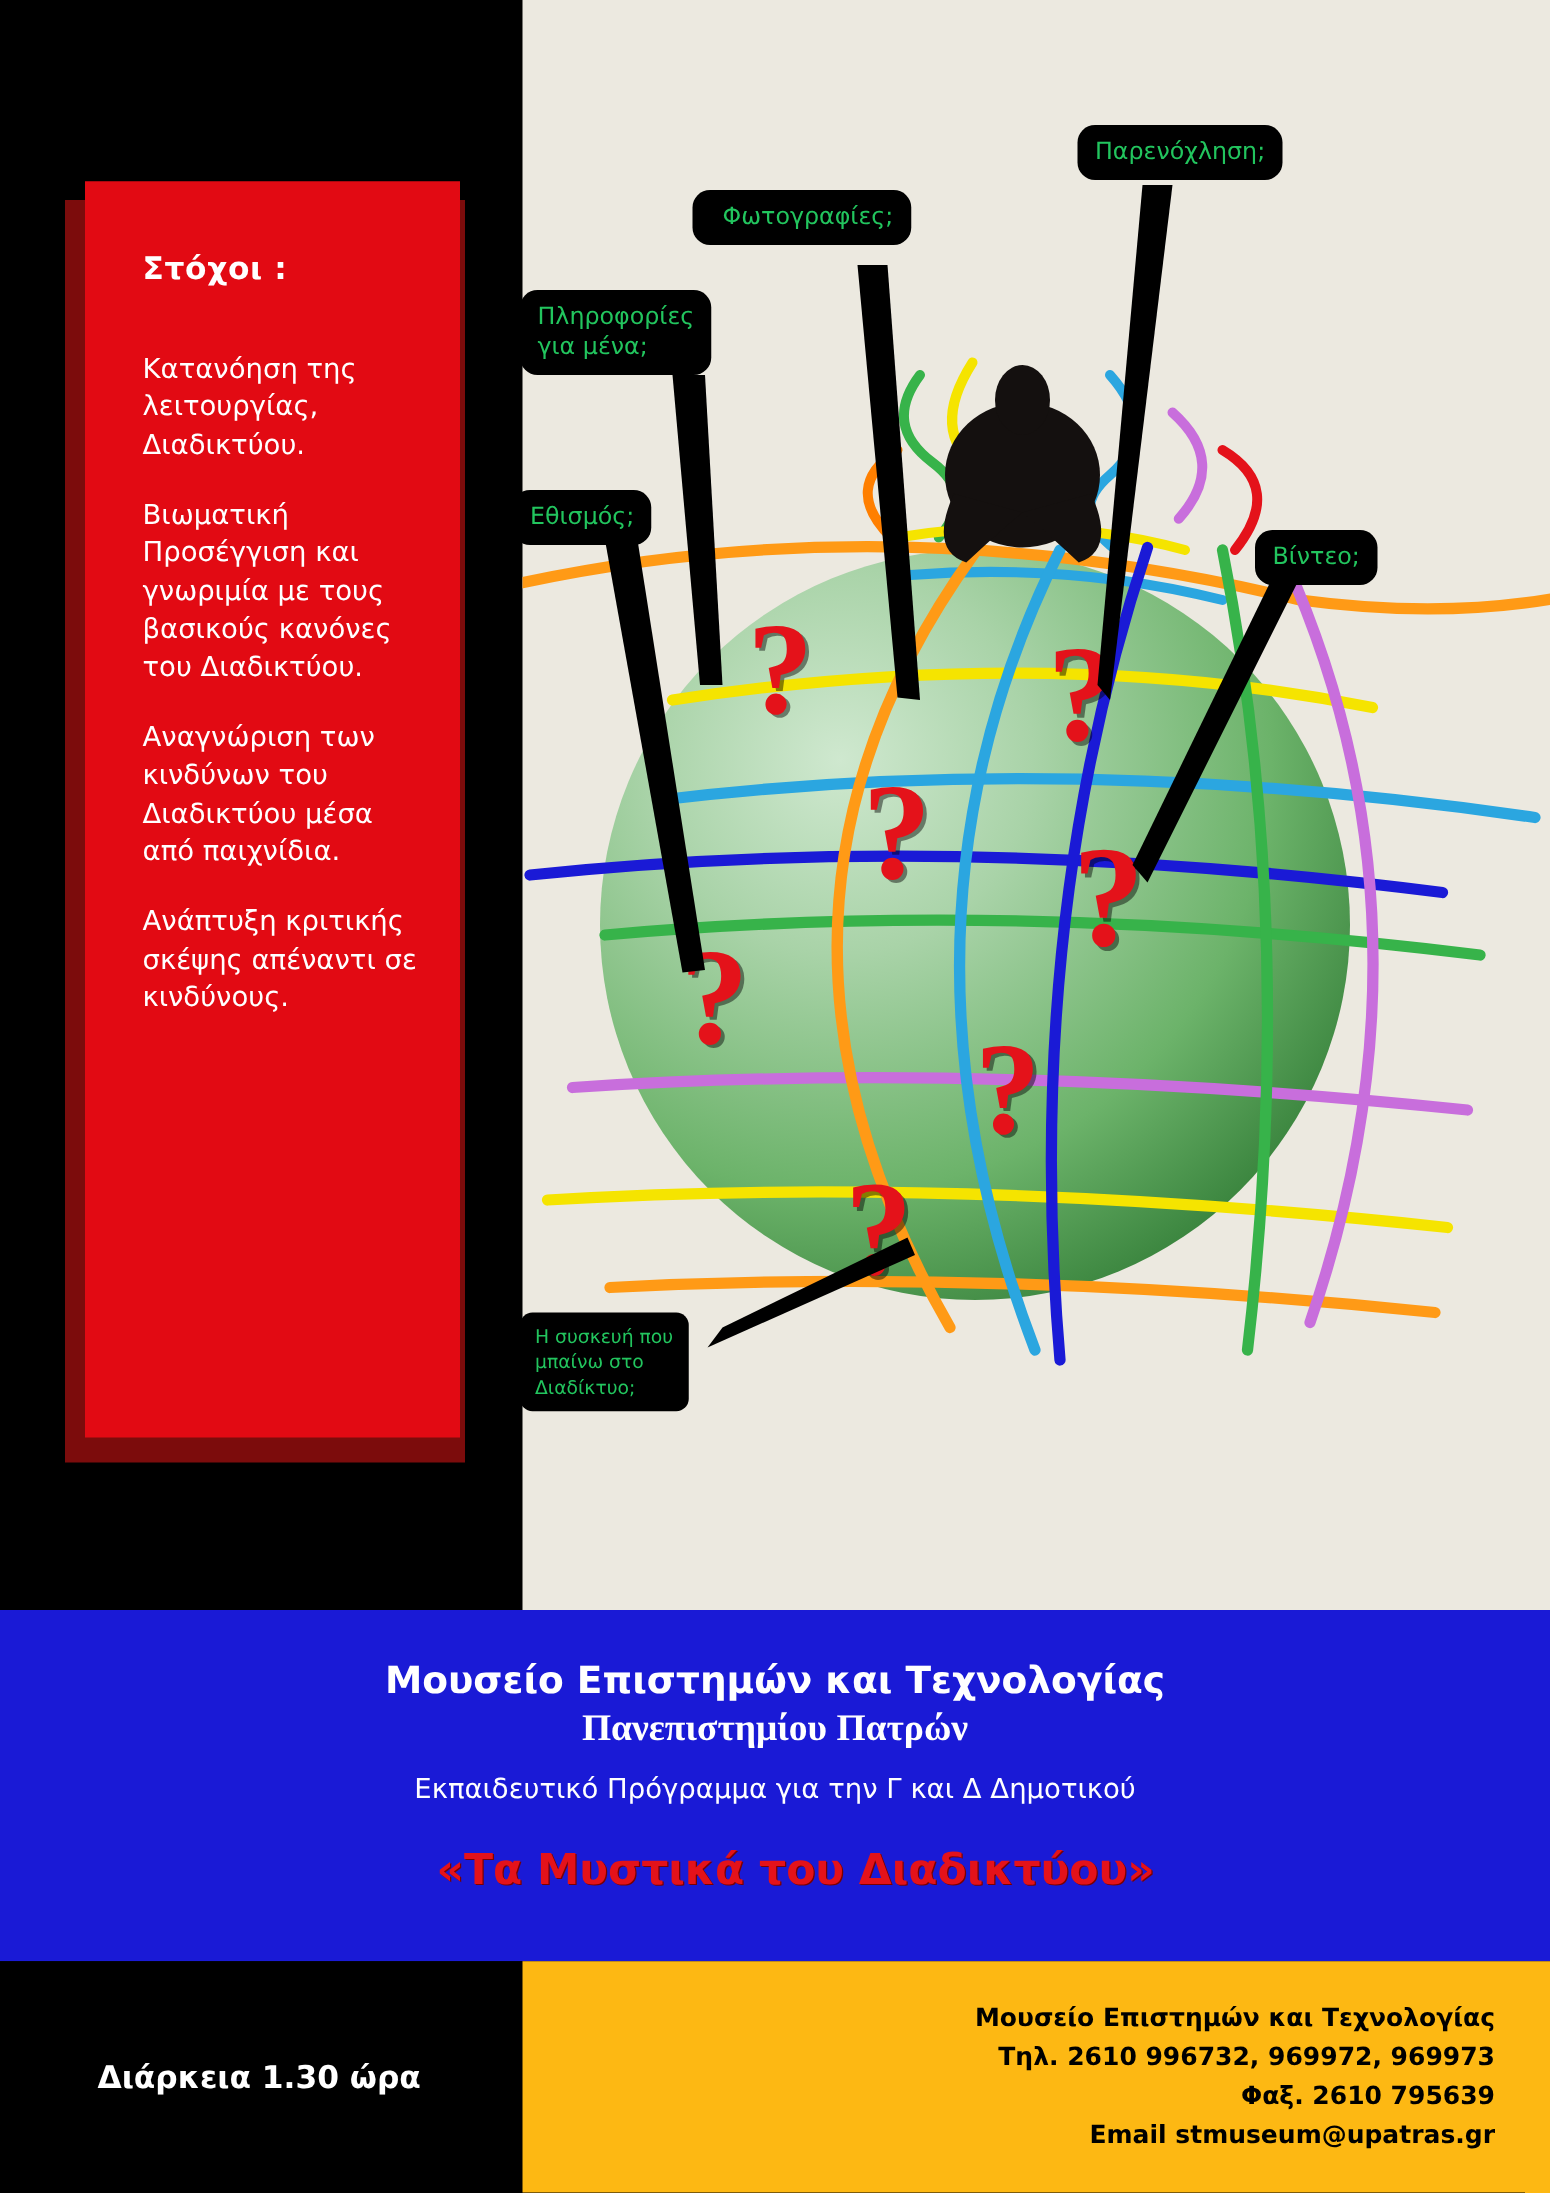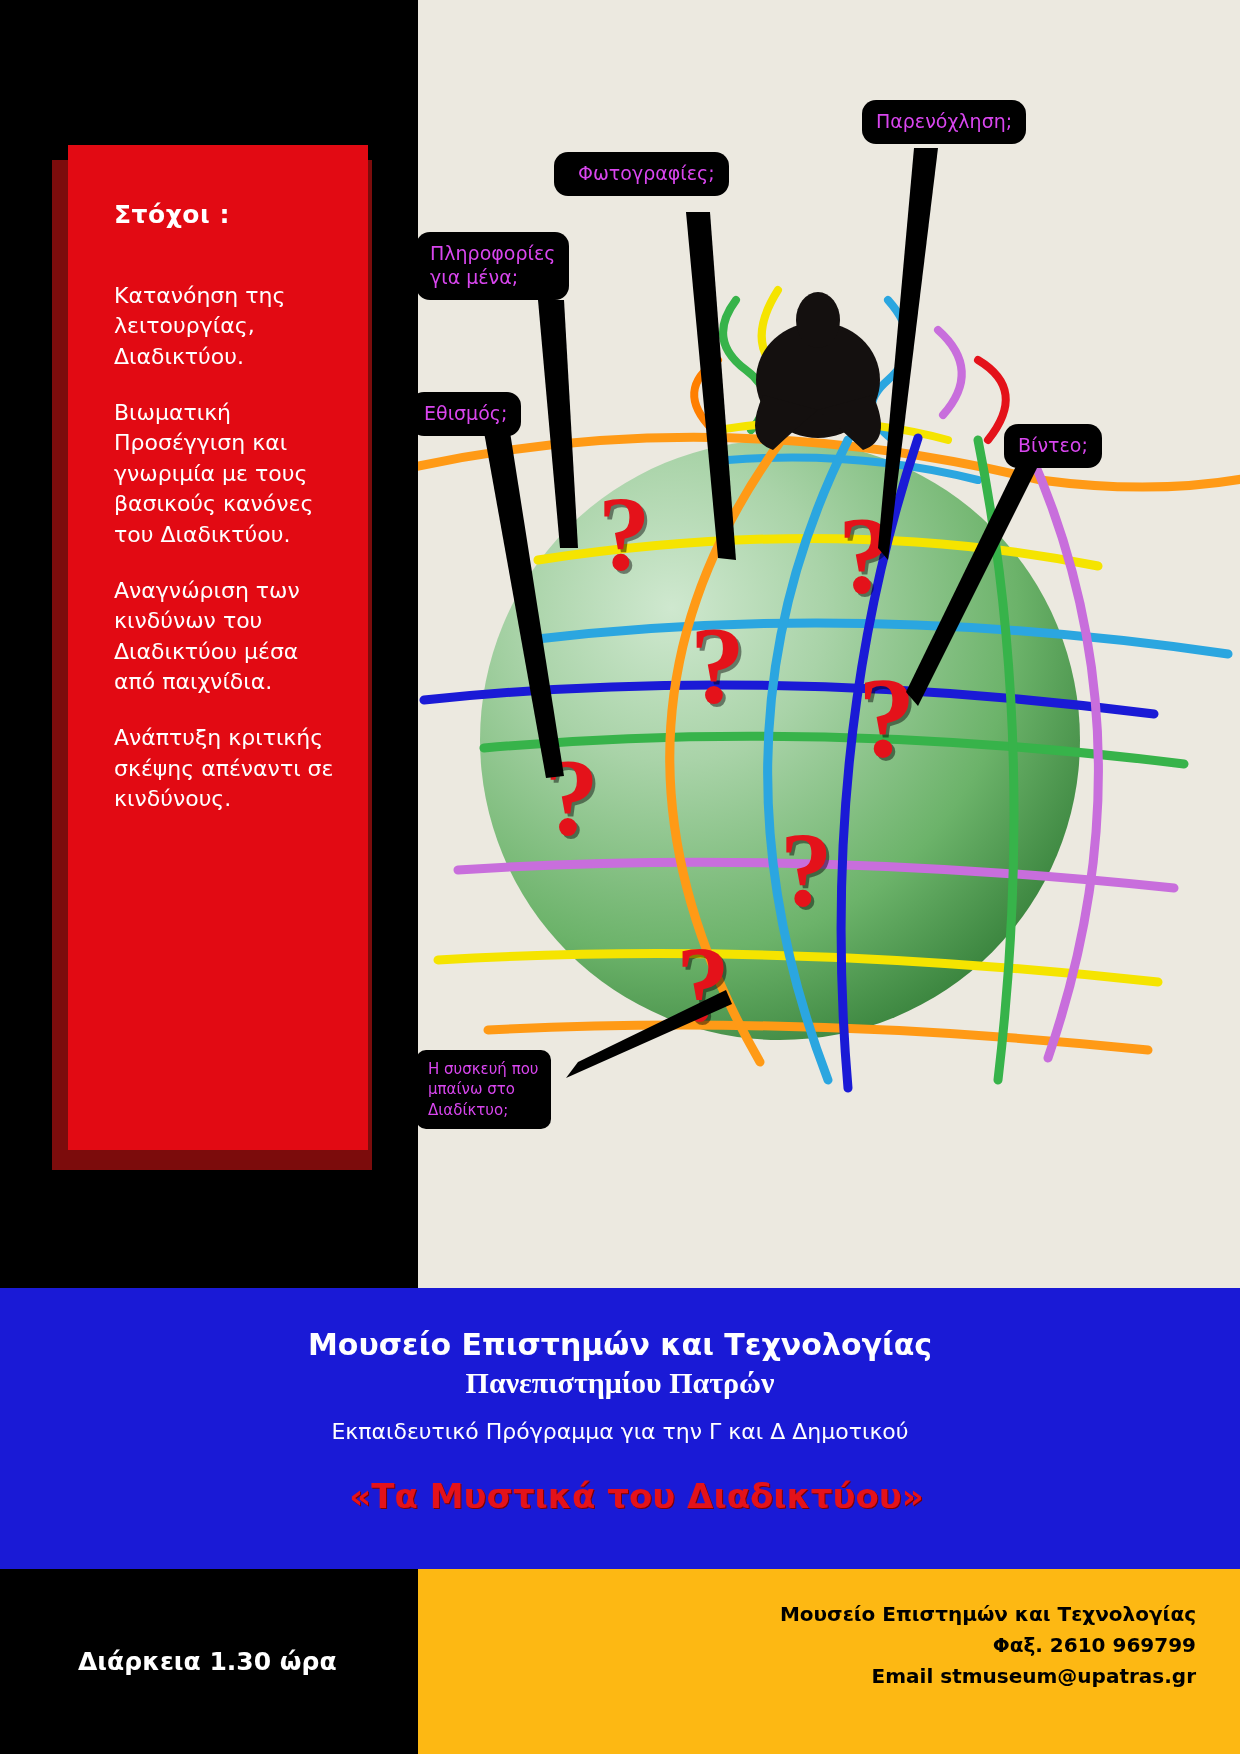--- a/index.html
+++ b/index.html
@@ -55,21 +55,21 @@
   
   .qm{
     position:absolute;color:#e4121a;font-weight:bold;
     font-family:"Liberation Serif", serif;
     text-shadow:3px 3px 0 rgba(0,0,0,.45);
     line-height:1;
   }
 
   
   .callout{
-    position:absolute;background:#000;color:#d946ef;border-radius:14px;
+    position:absolute;background:#000;color:#22c55e;border-radius:14px;
     padding:10px 14px;font-size:19px;line-height:1.25;
     white-space:pre-line;
   }
   .callout.small{font-size:15px;line-height:1.35;border-radius:10px;padding:9px 12px;}
 
   
   .blueband{
     position:absolute;left:0;top:1288px;width:1240px;height:281px;
     background:#1a1ad6;color:#fff;text-align:center;
   }
@@ -191,18 +191,19 @@
     <div class="program-title">«Τα Μυστικά του Διαδικτύου»</div>
   </div>
 
   <div class="bottomleft">
     <div class="duration">Διάρκεια  1.30 ώρα</div>
   </div>
 
   <div class="bottomright">
     <div class="contact">
       <div>Μουσείο Επιστημών και Τεχνολογίας</div>
-      <div>Φαξ. 2610 969799</div>
+      <div>Τηλ. 2610 996732, 969972, 969973</div>
+      <div>Φαξ. 2610 795639</div>
       <div>Email stmuseum@upatras.gr</div>
     </div>
   </div>
 
 </div>
 
 </body></html>

